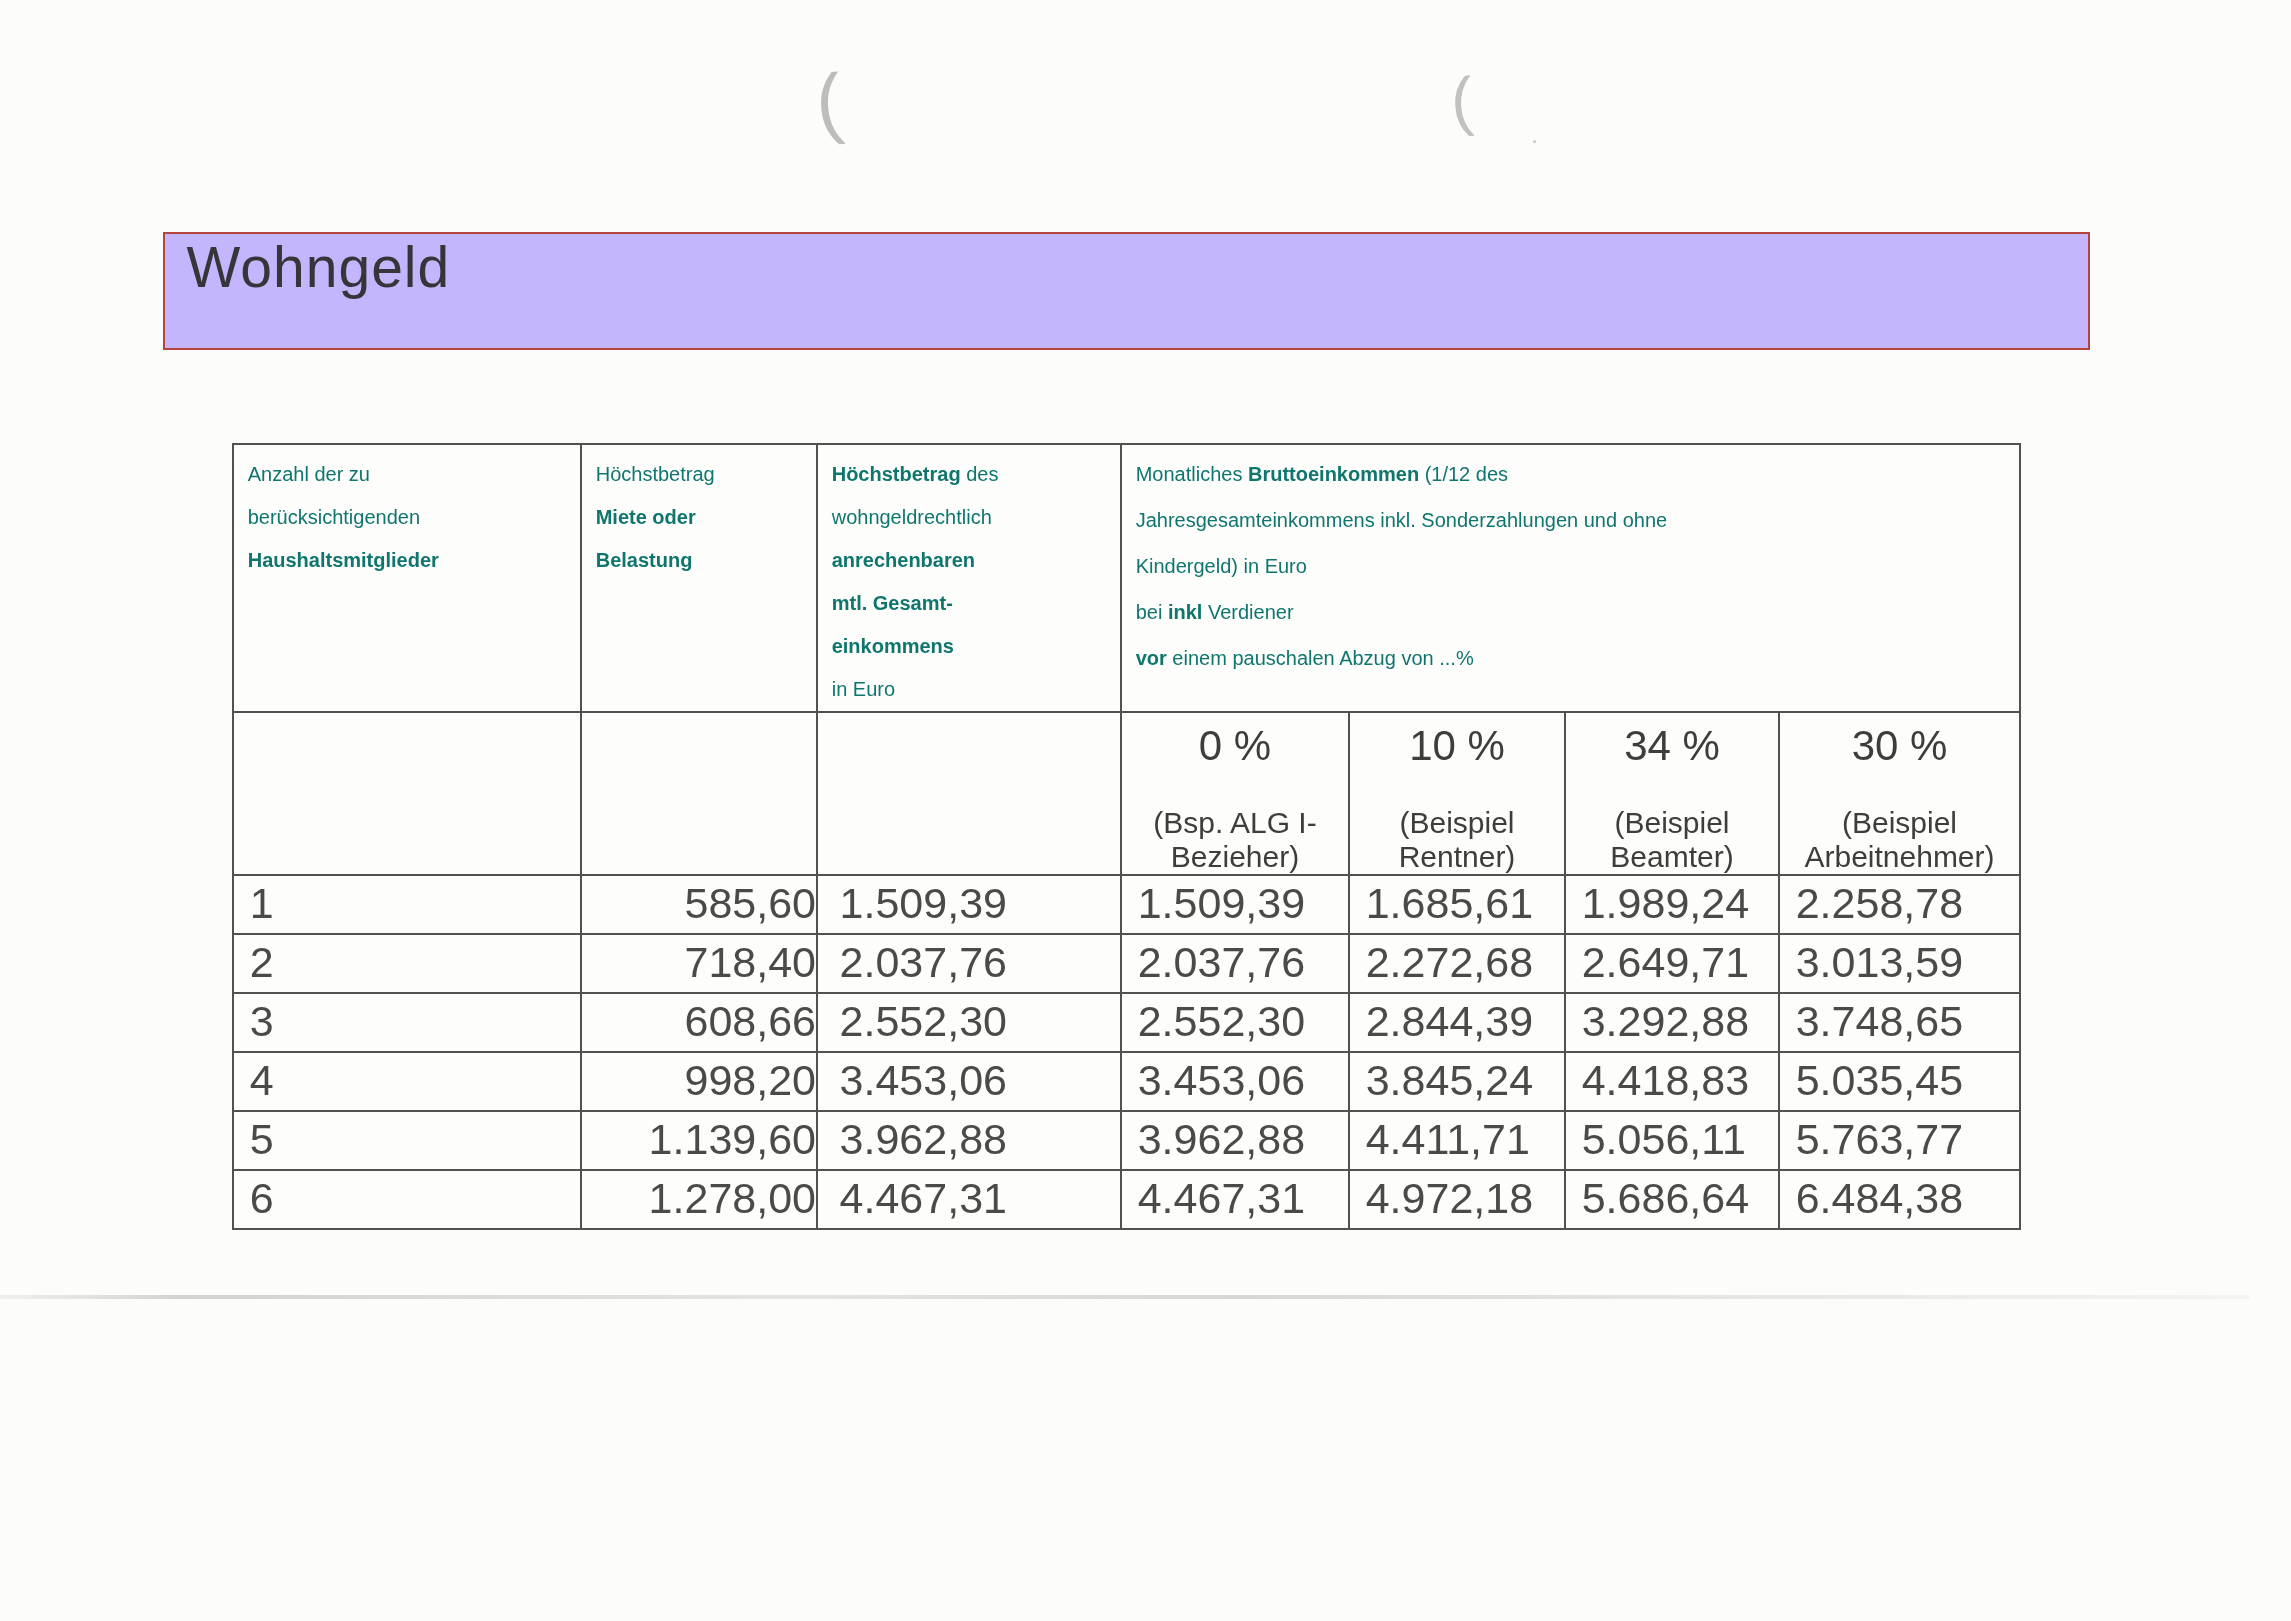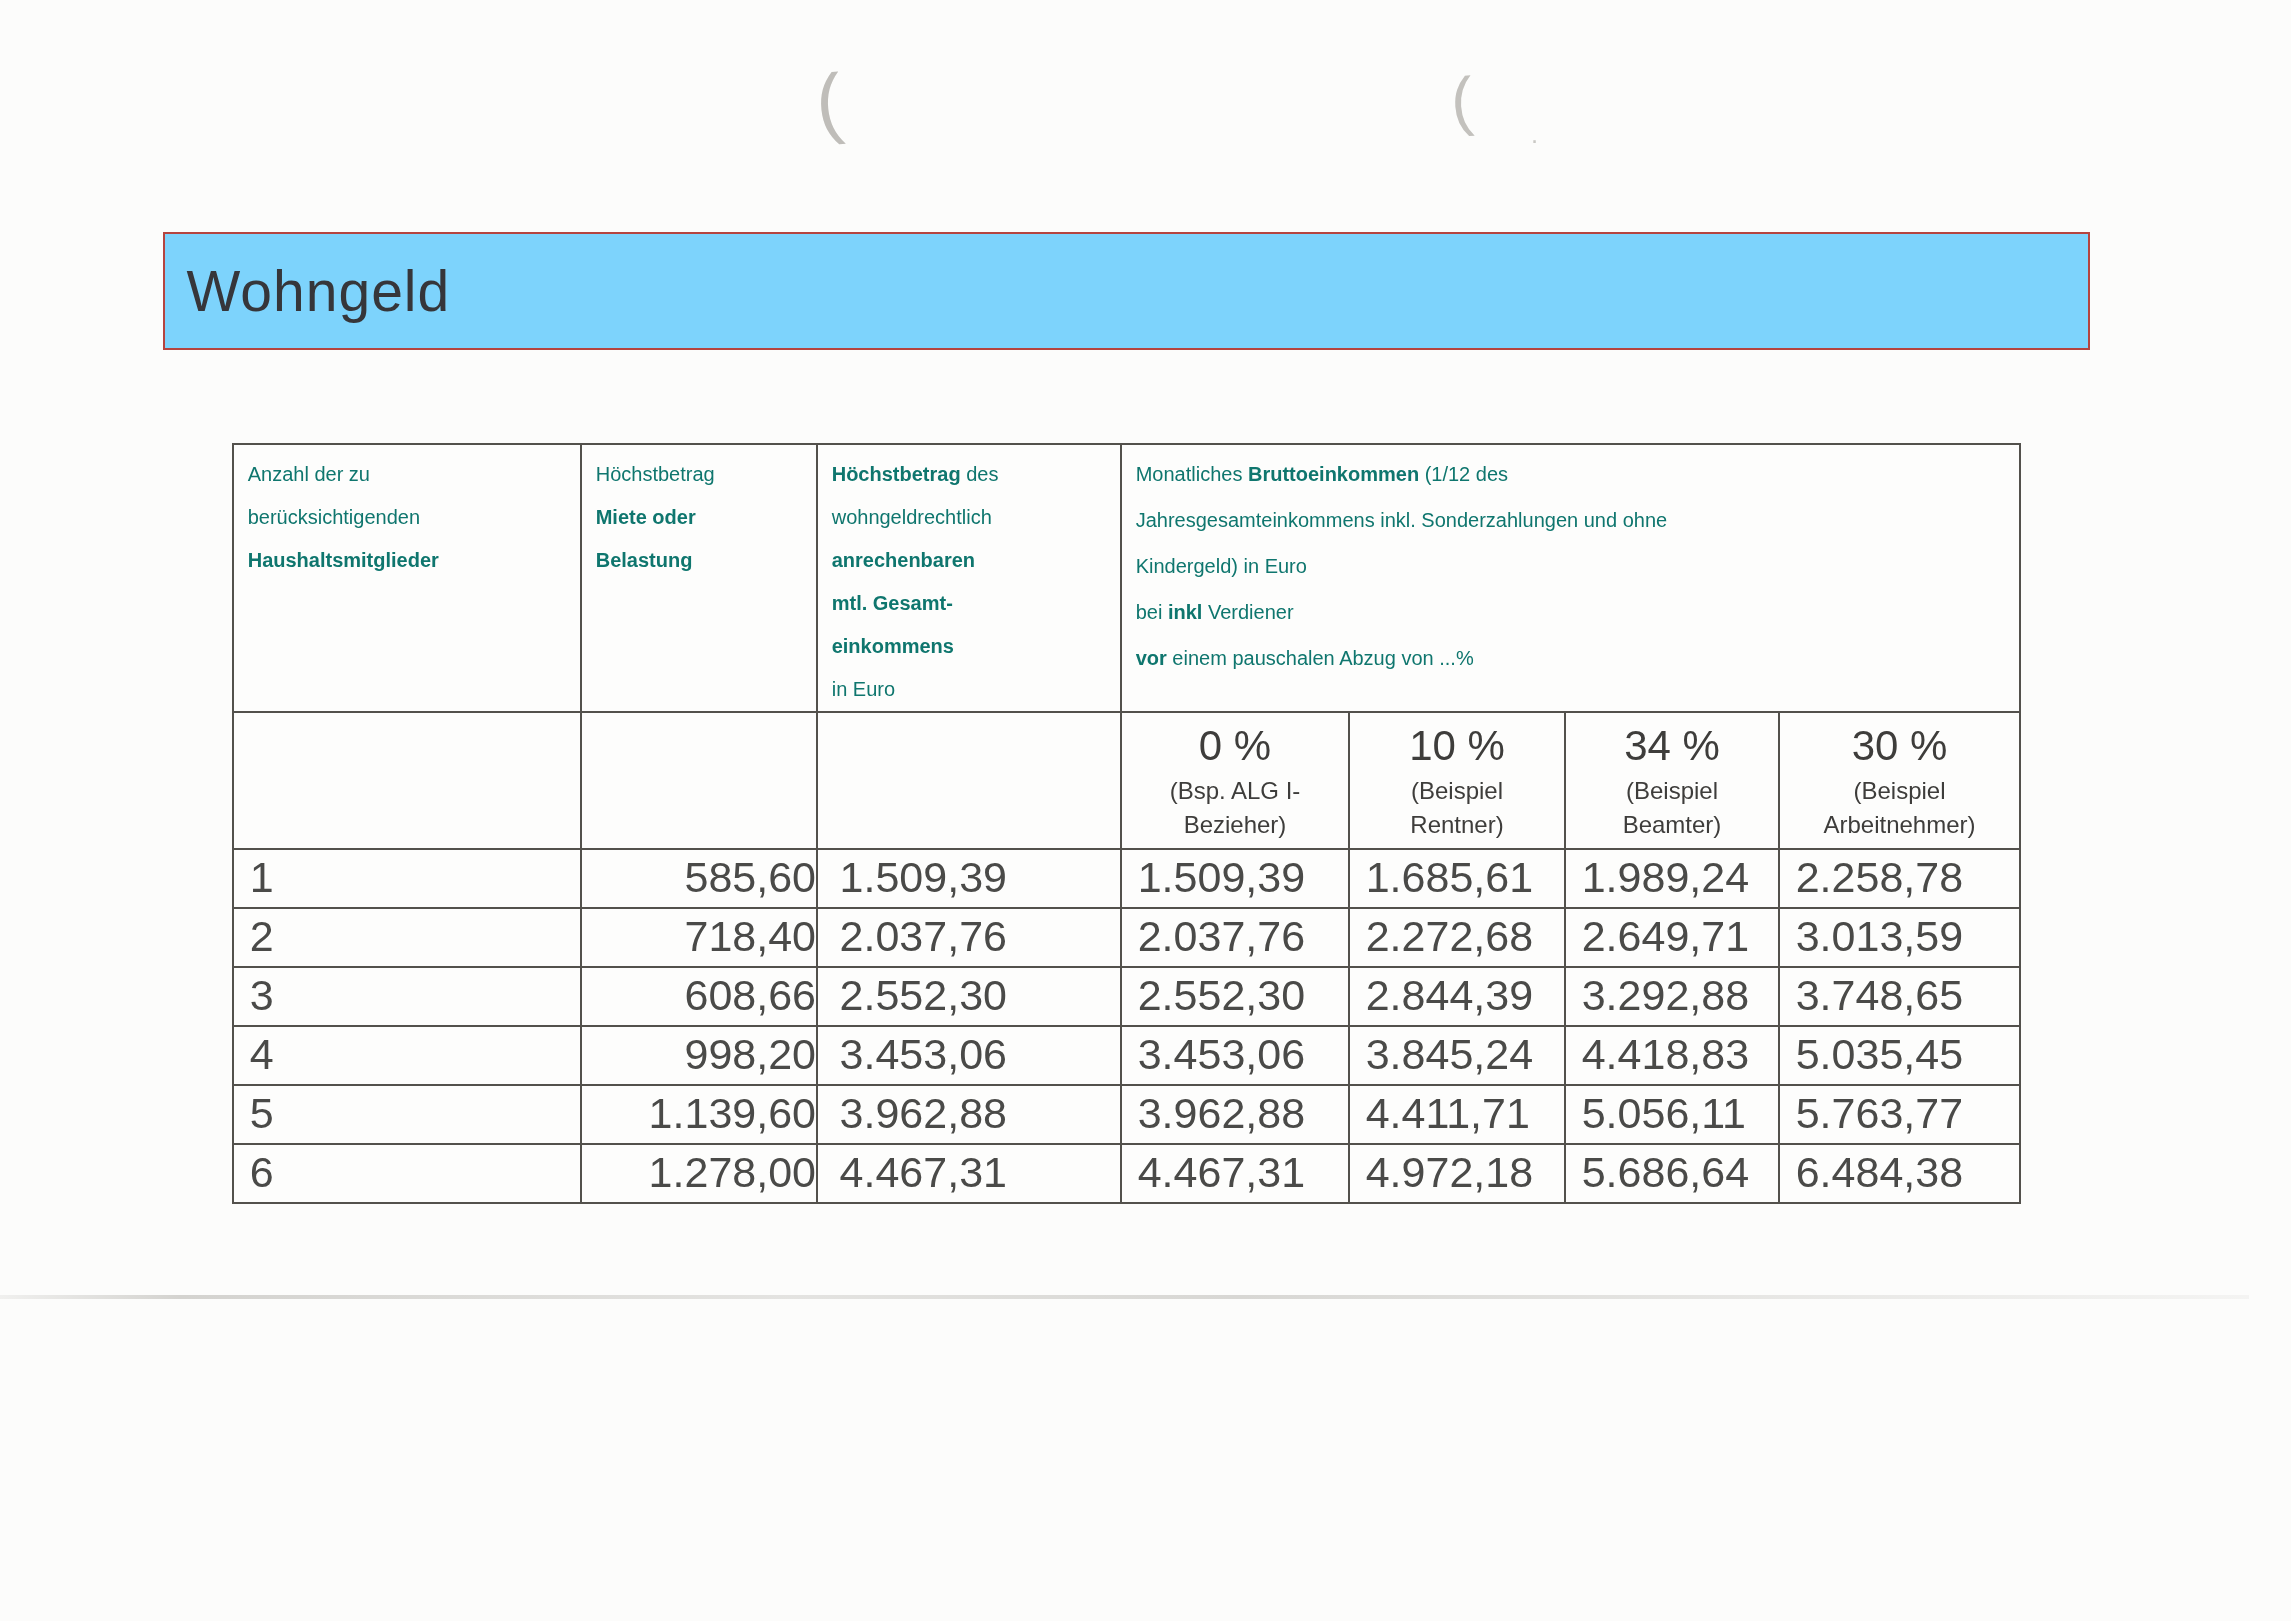--- a/index.html
+++ b/index.html
@@ -14,23 +14,23 @@
     overflow: hidden;
     color: #3f3e3c;
   }
 
   
   .title-box {
     position: absolute;
     left: 163px; top: 232px;
     width: 1927px; height: 118px;
     border: 2px solid #b5443f;
-    background: #7dd3fc;
+    background: #c4b5fd;
     display: flex;
-    align-items: center;
+    align-items: flex-start;
   }
   .title-box h1 {
     font-size: 57px;
     font-weight: 400;
     letter-spacing: 1px;
     color: #36363a;
     padding-left: 21.6px;
   }
 
   
@@ -59,21 +59,21 @@
     color: #0f766e;
   }
   tr.hdr1 td.wide { line-height: 46px; padding-top: 5.9px; border-radius: 29px; }
   tr.hdr2 td {
     height: 137px;
     text-align: center;
     padding-top: 3.9px;
     color: #3e3d3b;
   }
   .pct-value { font-size: 42px; line-height: 57px; display: block; }
-  .pct-example { font-size: 24px; line-height: 34px; display: block; }
+  .pct-example { font-size: 30px; line-height: 34px; display: block; margin-top: 32px; }
   tr.data td {
     height: 59px;
     vertical-align: middle;
     font-size: 43px;
     color: #4a4a48;
     padding: 0 0 2px 15.7px;
     white-space: nowrap;
   }
   tr.data td.c2 { padding-left: 23.5px; text-align: right; }
   tr.data td.c3 { padding-left: 21.6px; }

